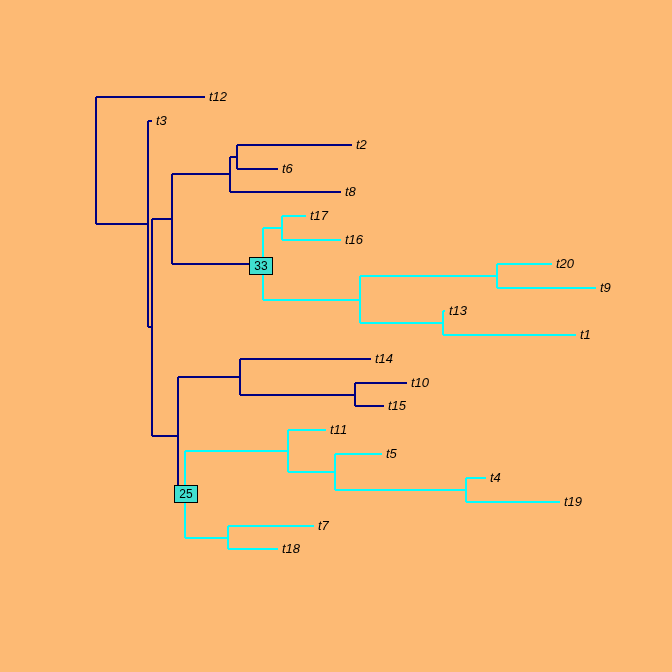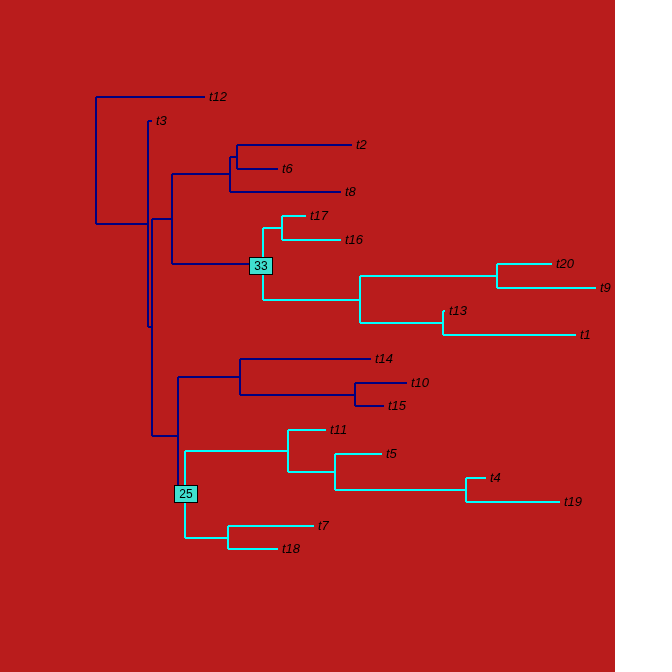--- a/index.html
+++ b/index.html
@@ -3,23 +3,23 @@
 <meta charset="utf-8">
 <style>
   html, body {
     margin: 0;
     padding: 0;
     background: #ffffff;
     font-family: "Liberation Sans", sans-serif;
   }
   .canvas {
     position: relative;
-    width: 615px;
+    width: 672px;
     height: 672px;
-    background: #b91c1c;
+    background: #fdba74;
     overflow: hidden;
   }
   svg { display: block; }
   .tip-label {
     font-family: "Liberation Sans", sans-serif;
     font-style: italic;
     font-size: 13px;
     fill: #000000;
   }
   .node-label-text {

